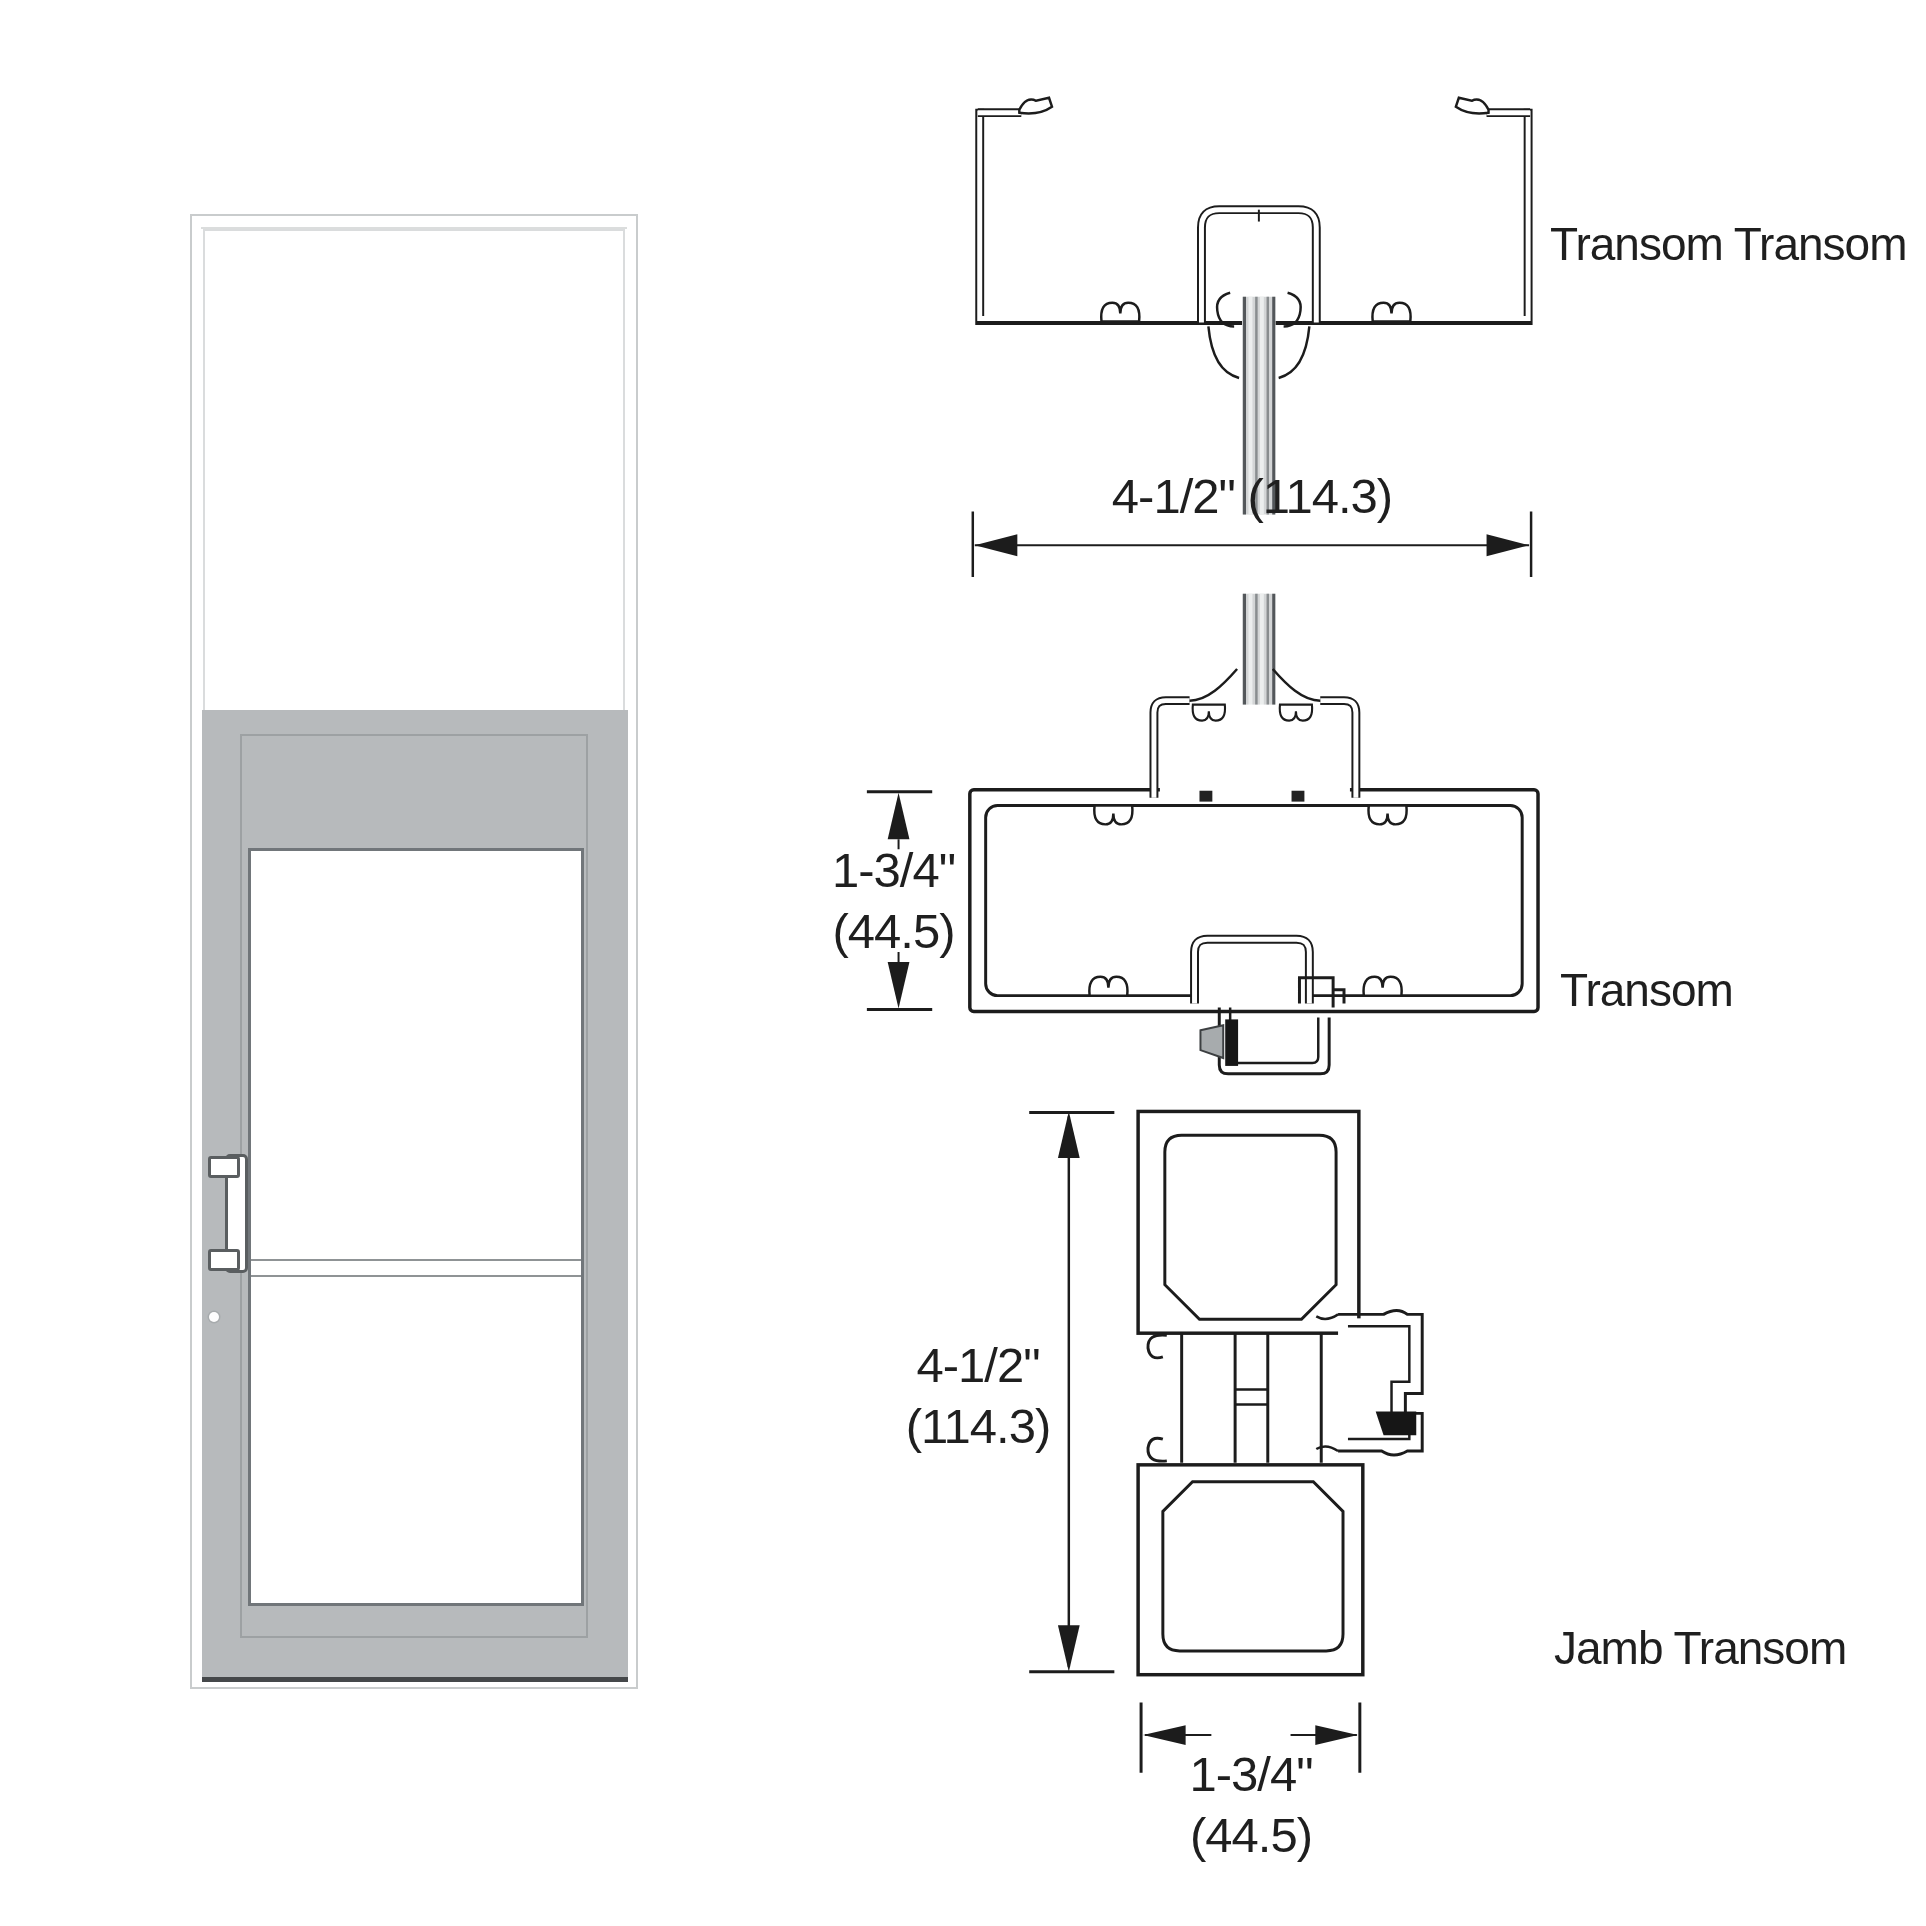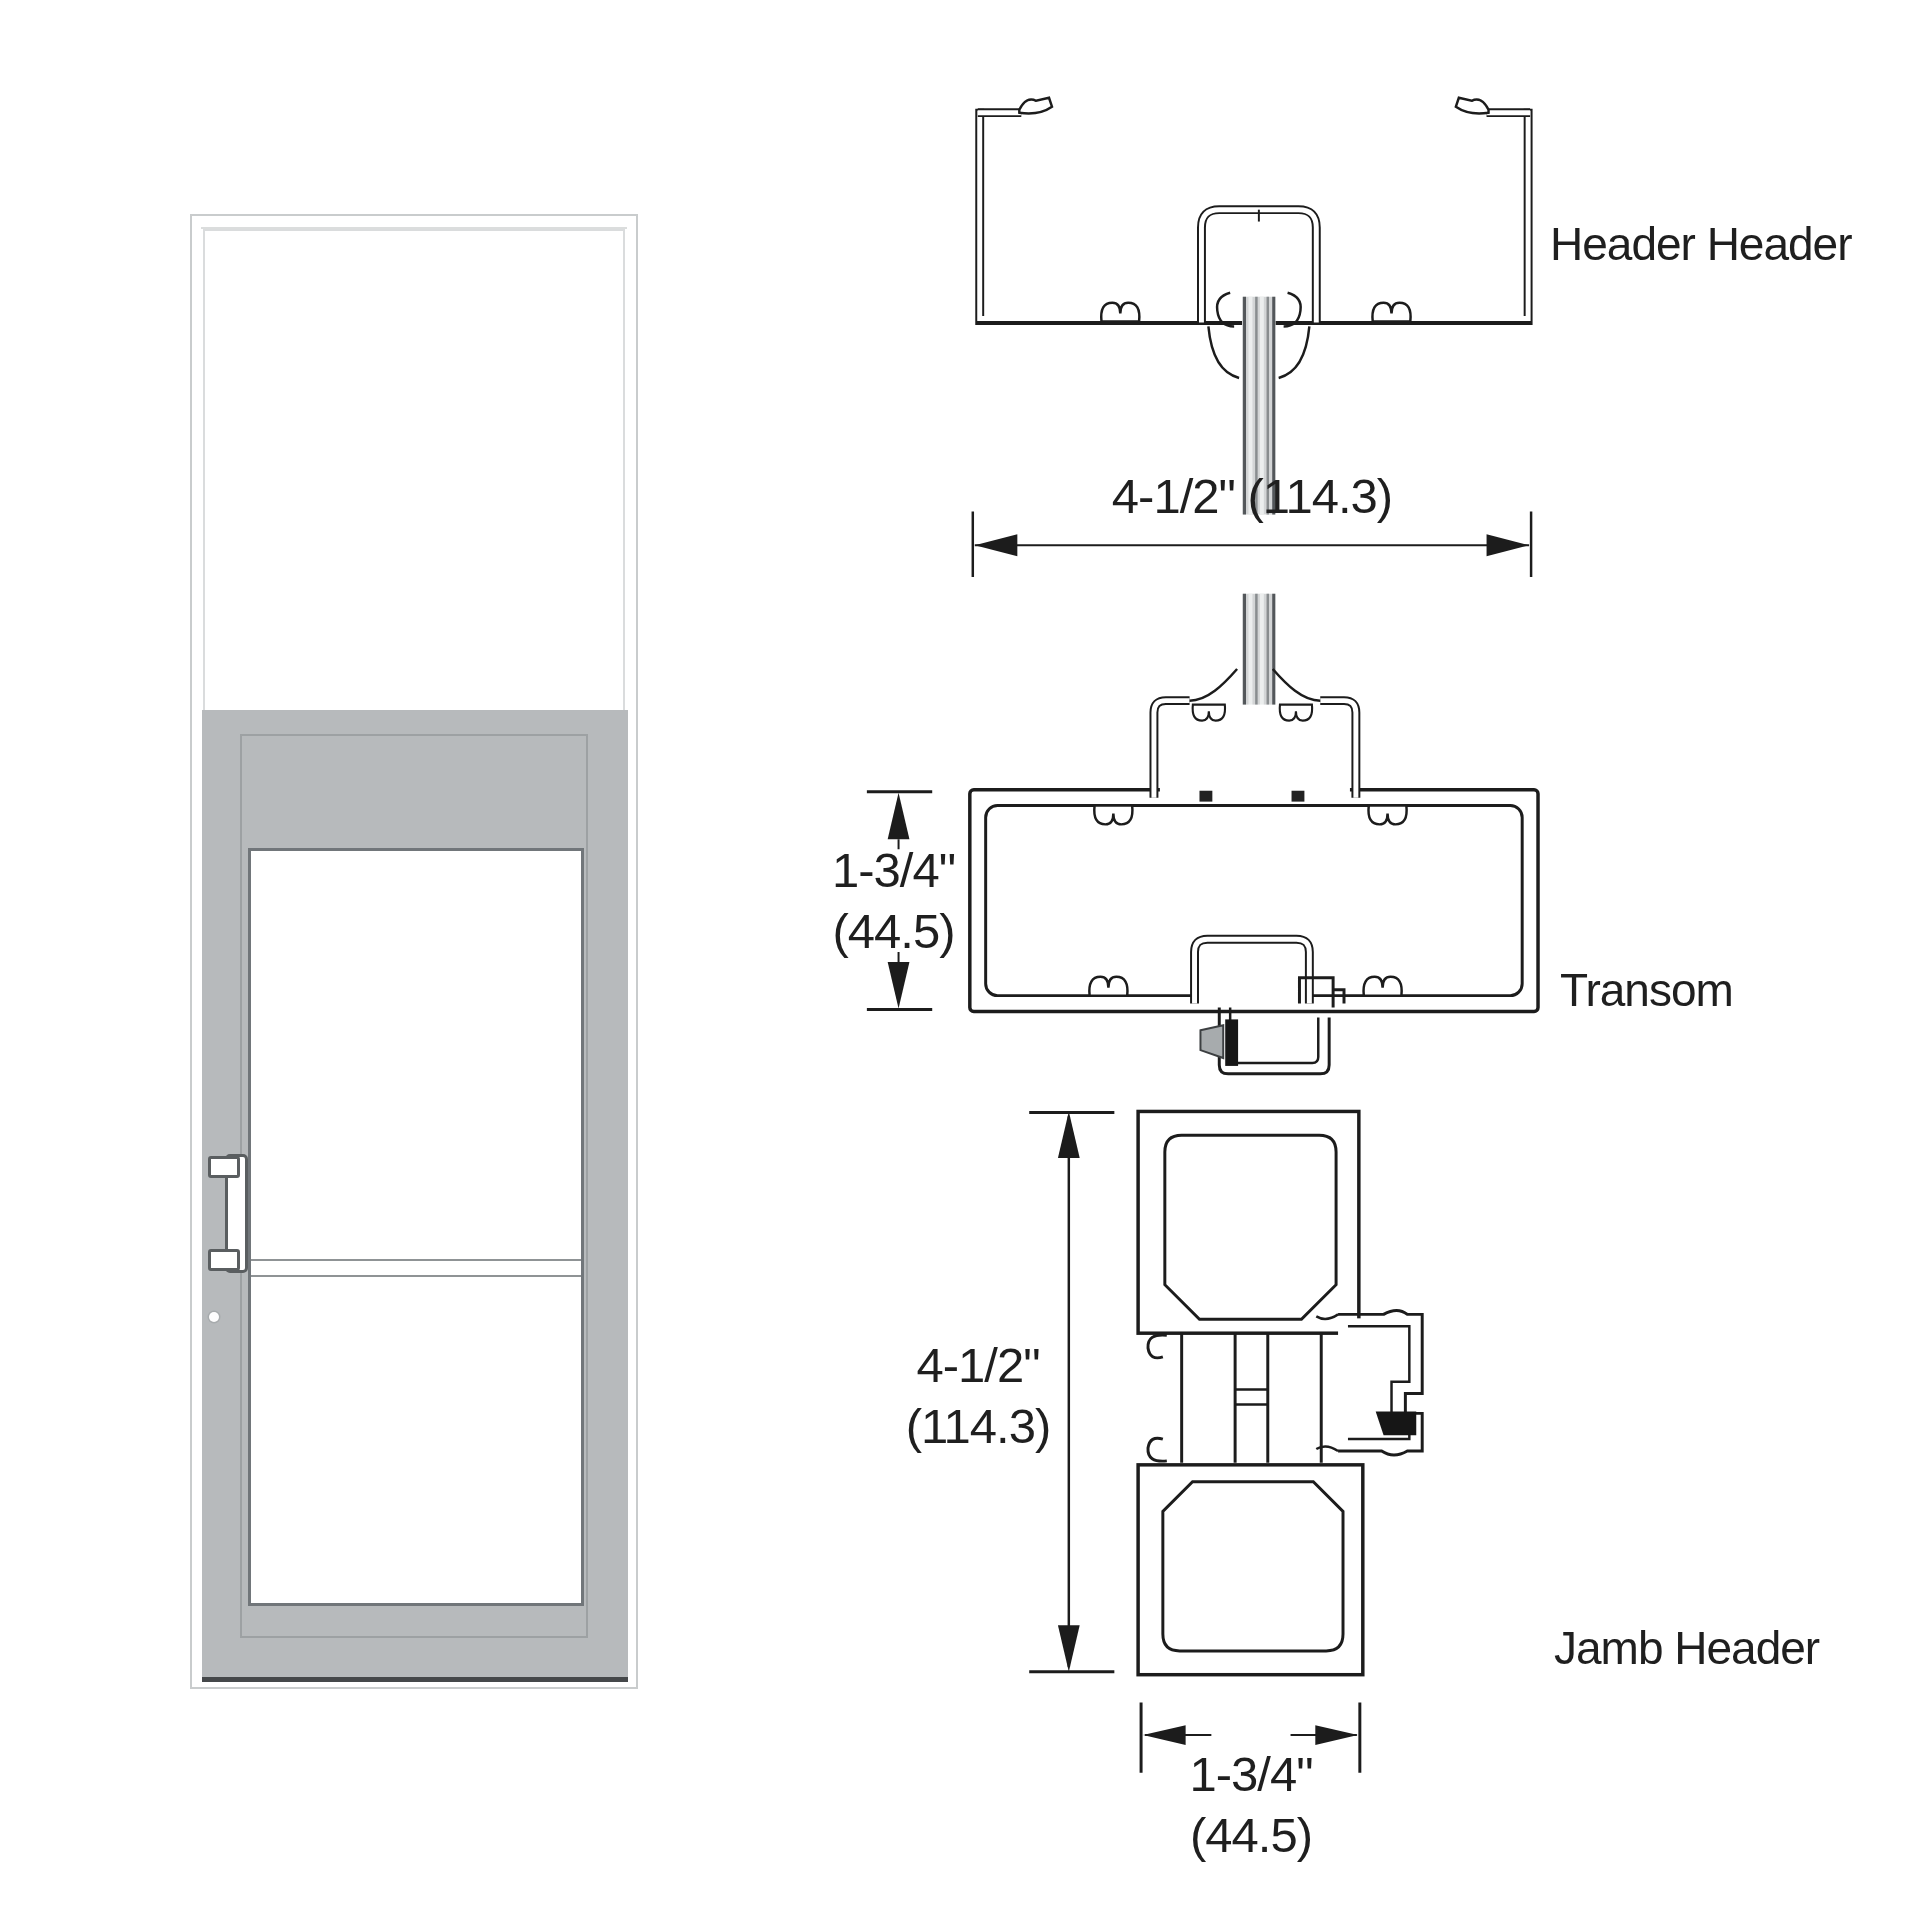--- a/index.html
+++ b/index.html
@@ -169,23 +169,23 @@
   </g>
 
   <g>
     <path class="w3" d="M 1153,1720 V 1791 M 1374,1720 V 1791"></path>
     <path class="w2" d="M 1157,1753 H 1224 M 1304,1753 H 1371"></path>
     <polygon class="arr" points="1155,1753 1198,1743 1198,1763"></polygon>
     <polygon class="arr" points="1372,1753 1329,1743 1329,1763"></polygon>
   </g>
 </svg>
 
-<div class="abs lbl" style="left:1550px;top:217px">Header Header</div>
+<div class="abs lbl" style="left:1550px;top:217px">Transom Transom</div>
 <div class="abs lbl" style="left:1560px;top:963px">Transom</div>
-<div class="abs lbl" style="left:1554px;top:1621px">Jamb Header</div>
+<div class="abs lbl" style="left:1554px;top:1621px">Jamb Transom</div>
 
 <div class="abs dim" style="left:973px;top:468px;width:558px">
   <span>4-1/2"</span>
   <span>(114.3)</span>
 </div>
 
 <div class="abs dim col" style="left:787px;top:840px;width:213px">
   <span>1-3/4"</span>
   <span>(44.5)</span>
 </div>

